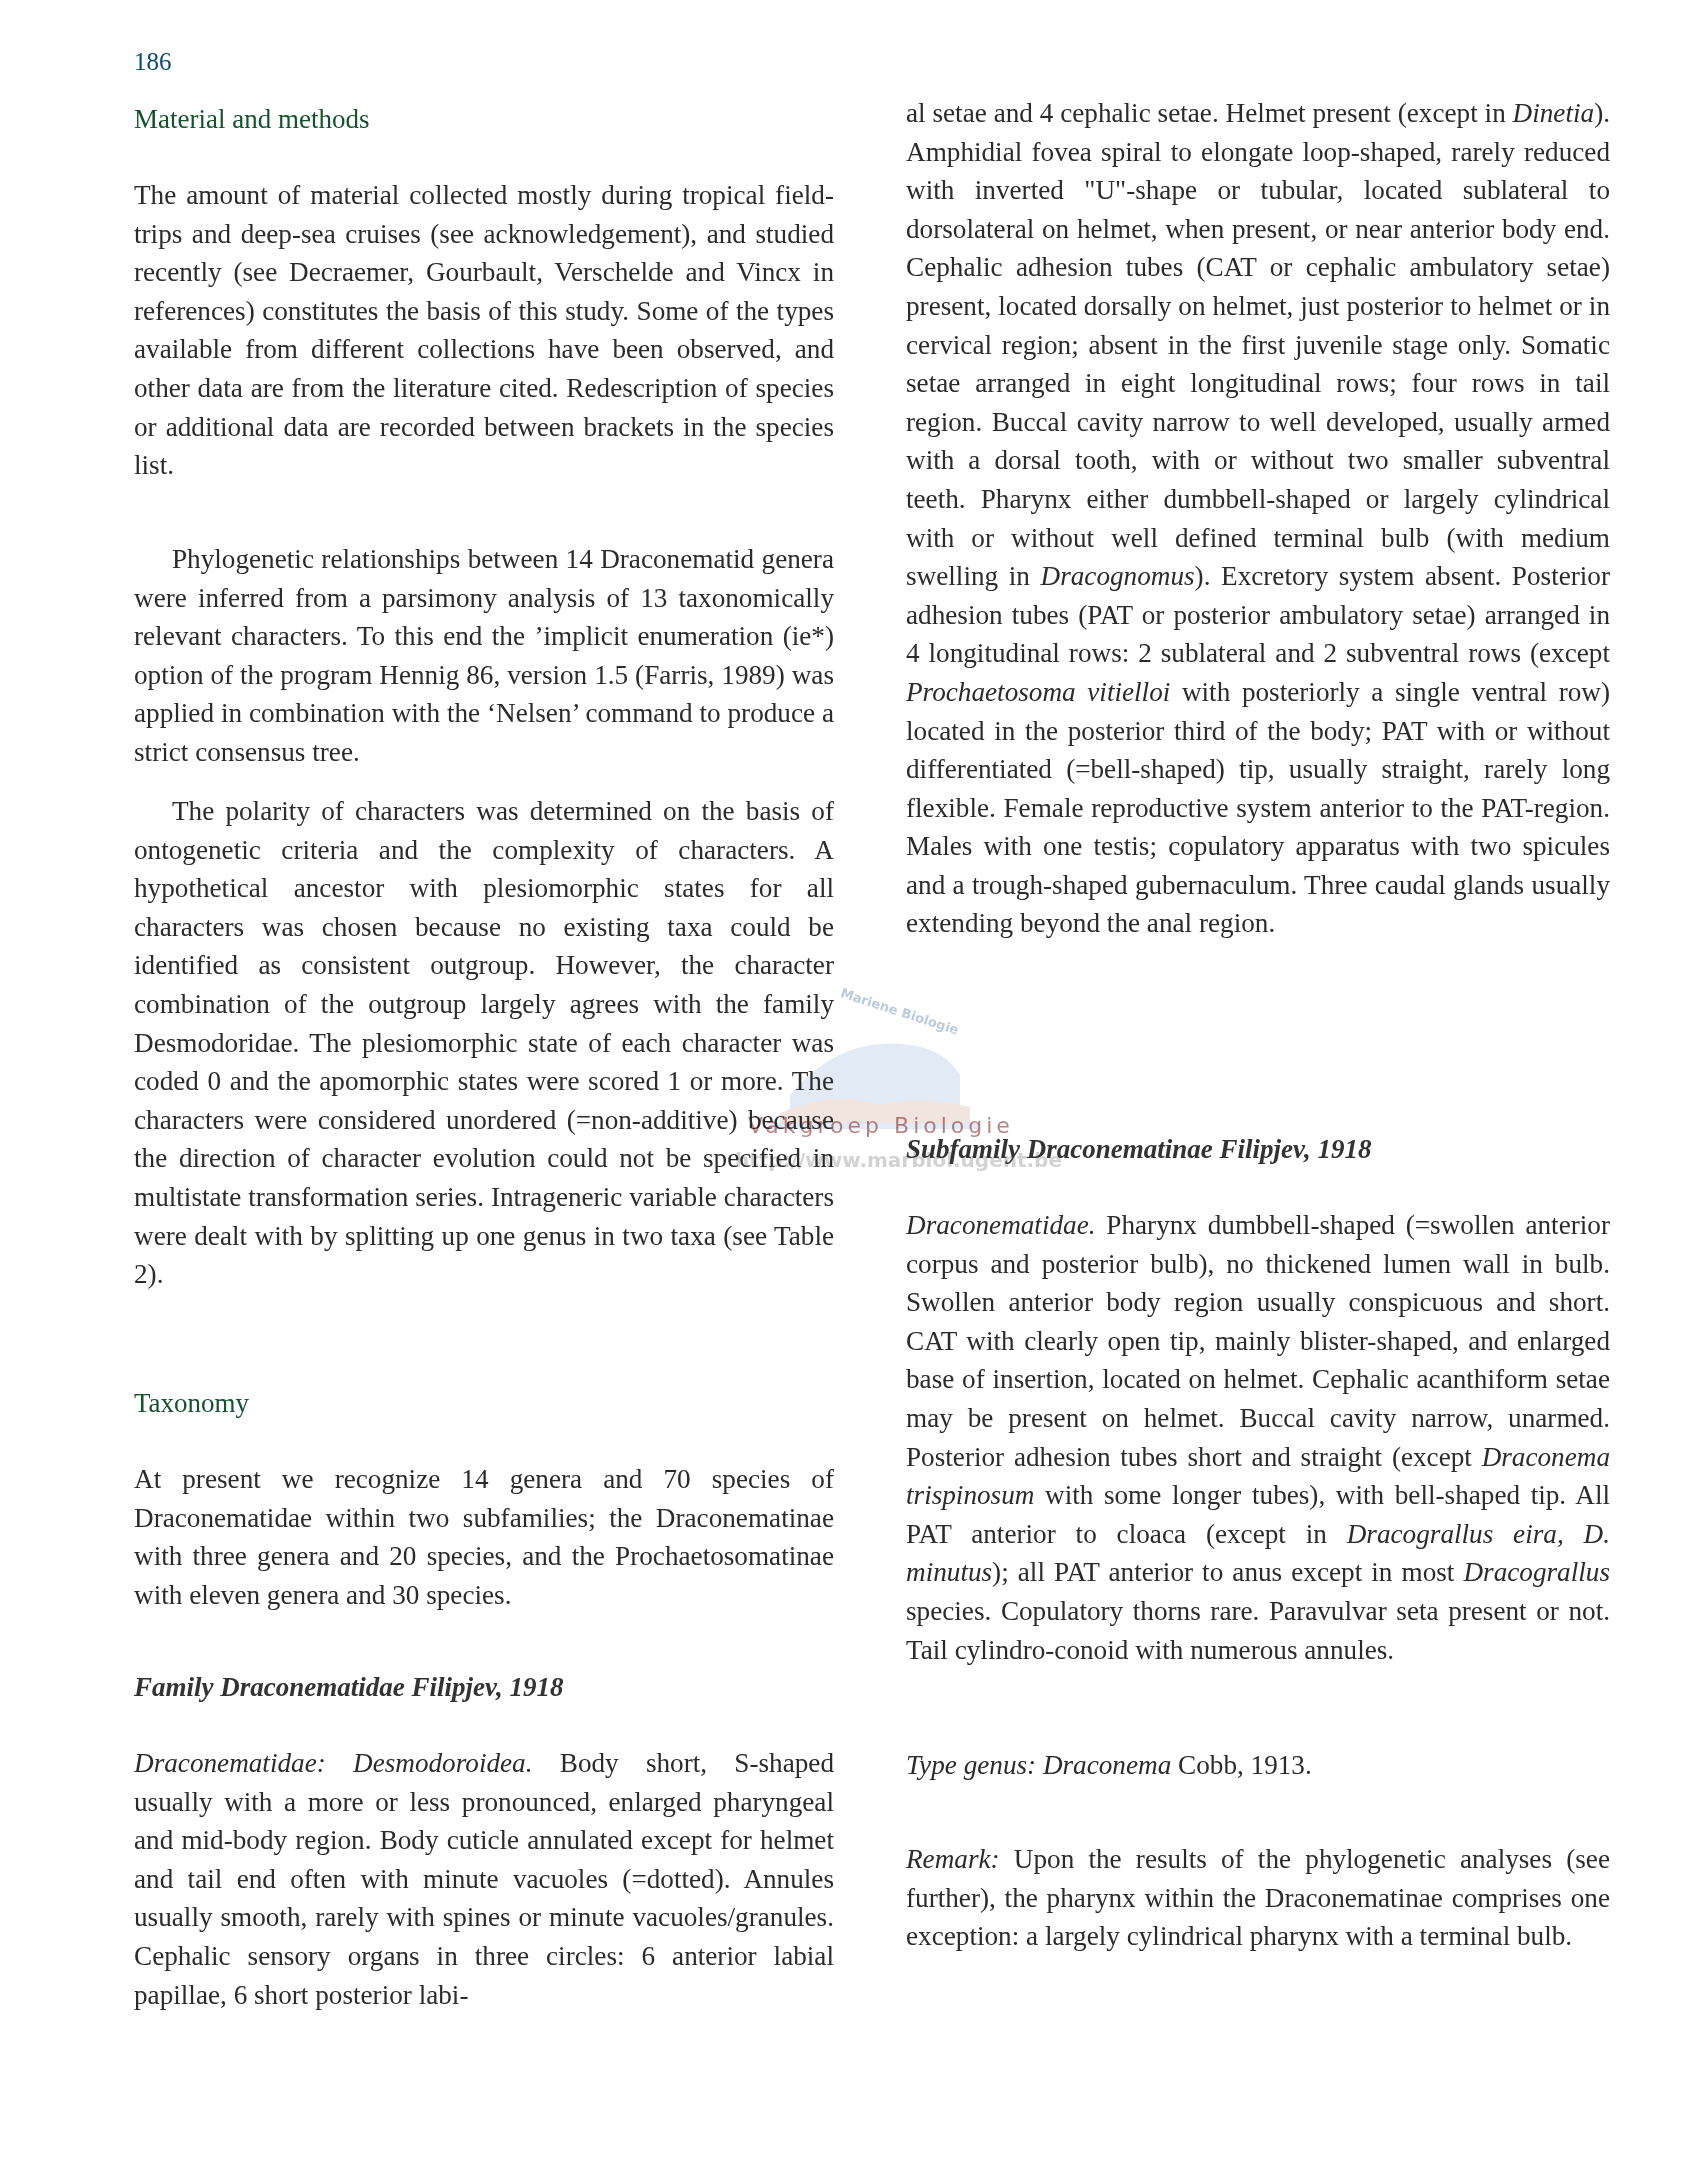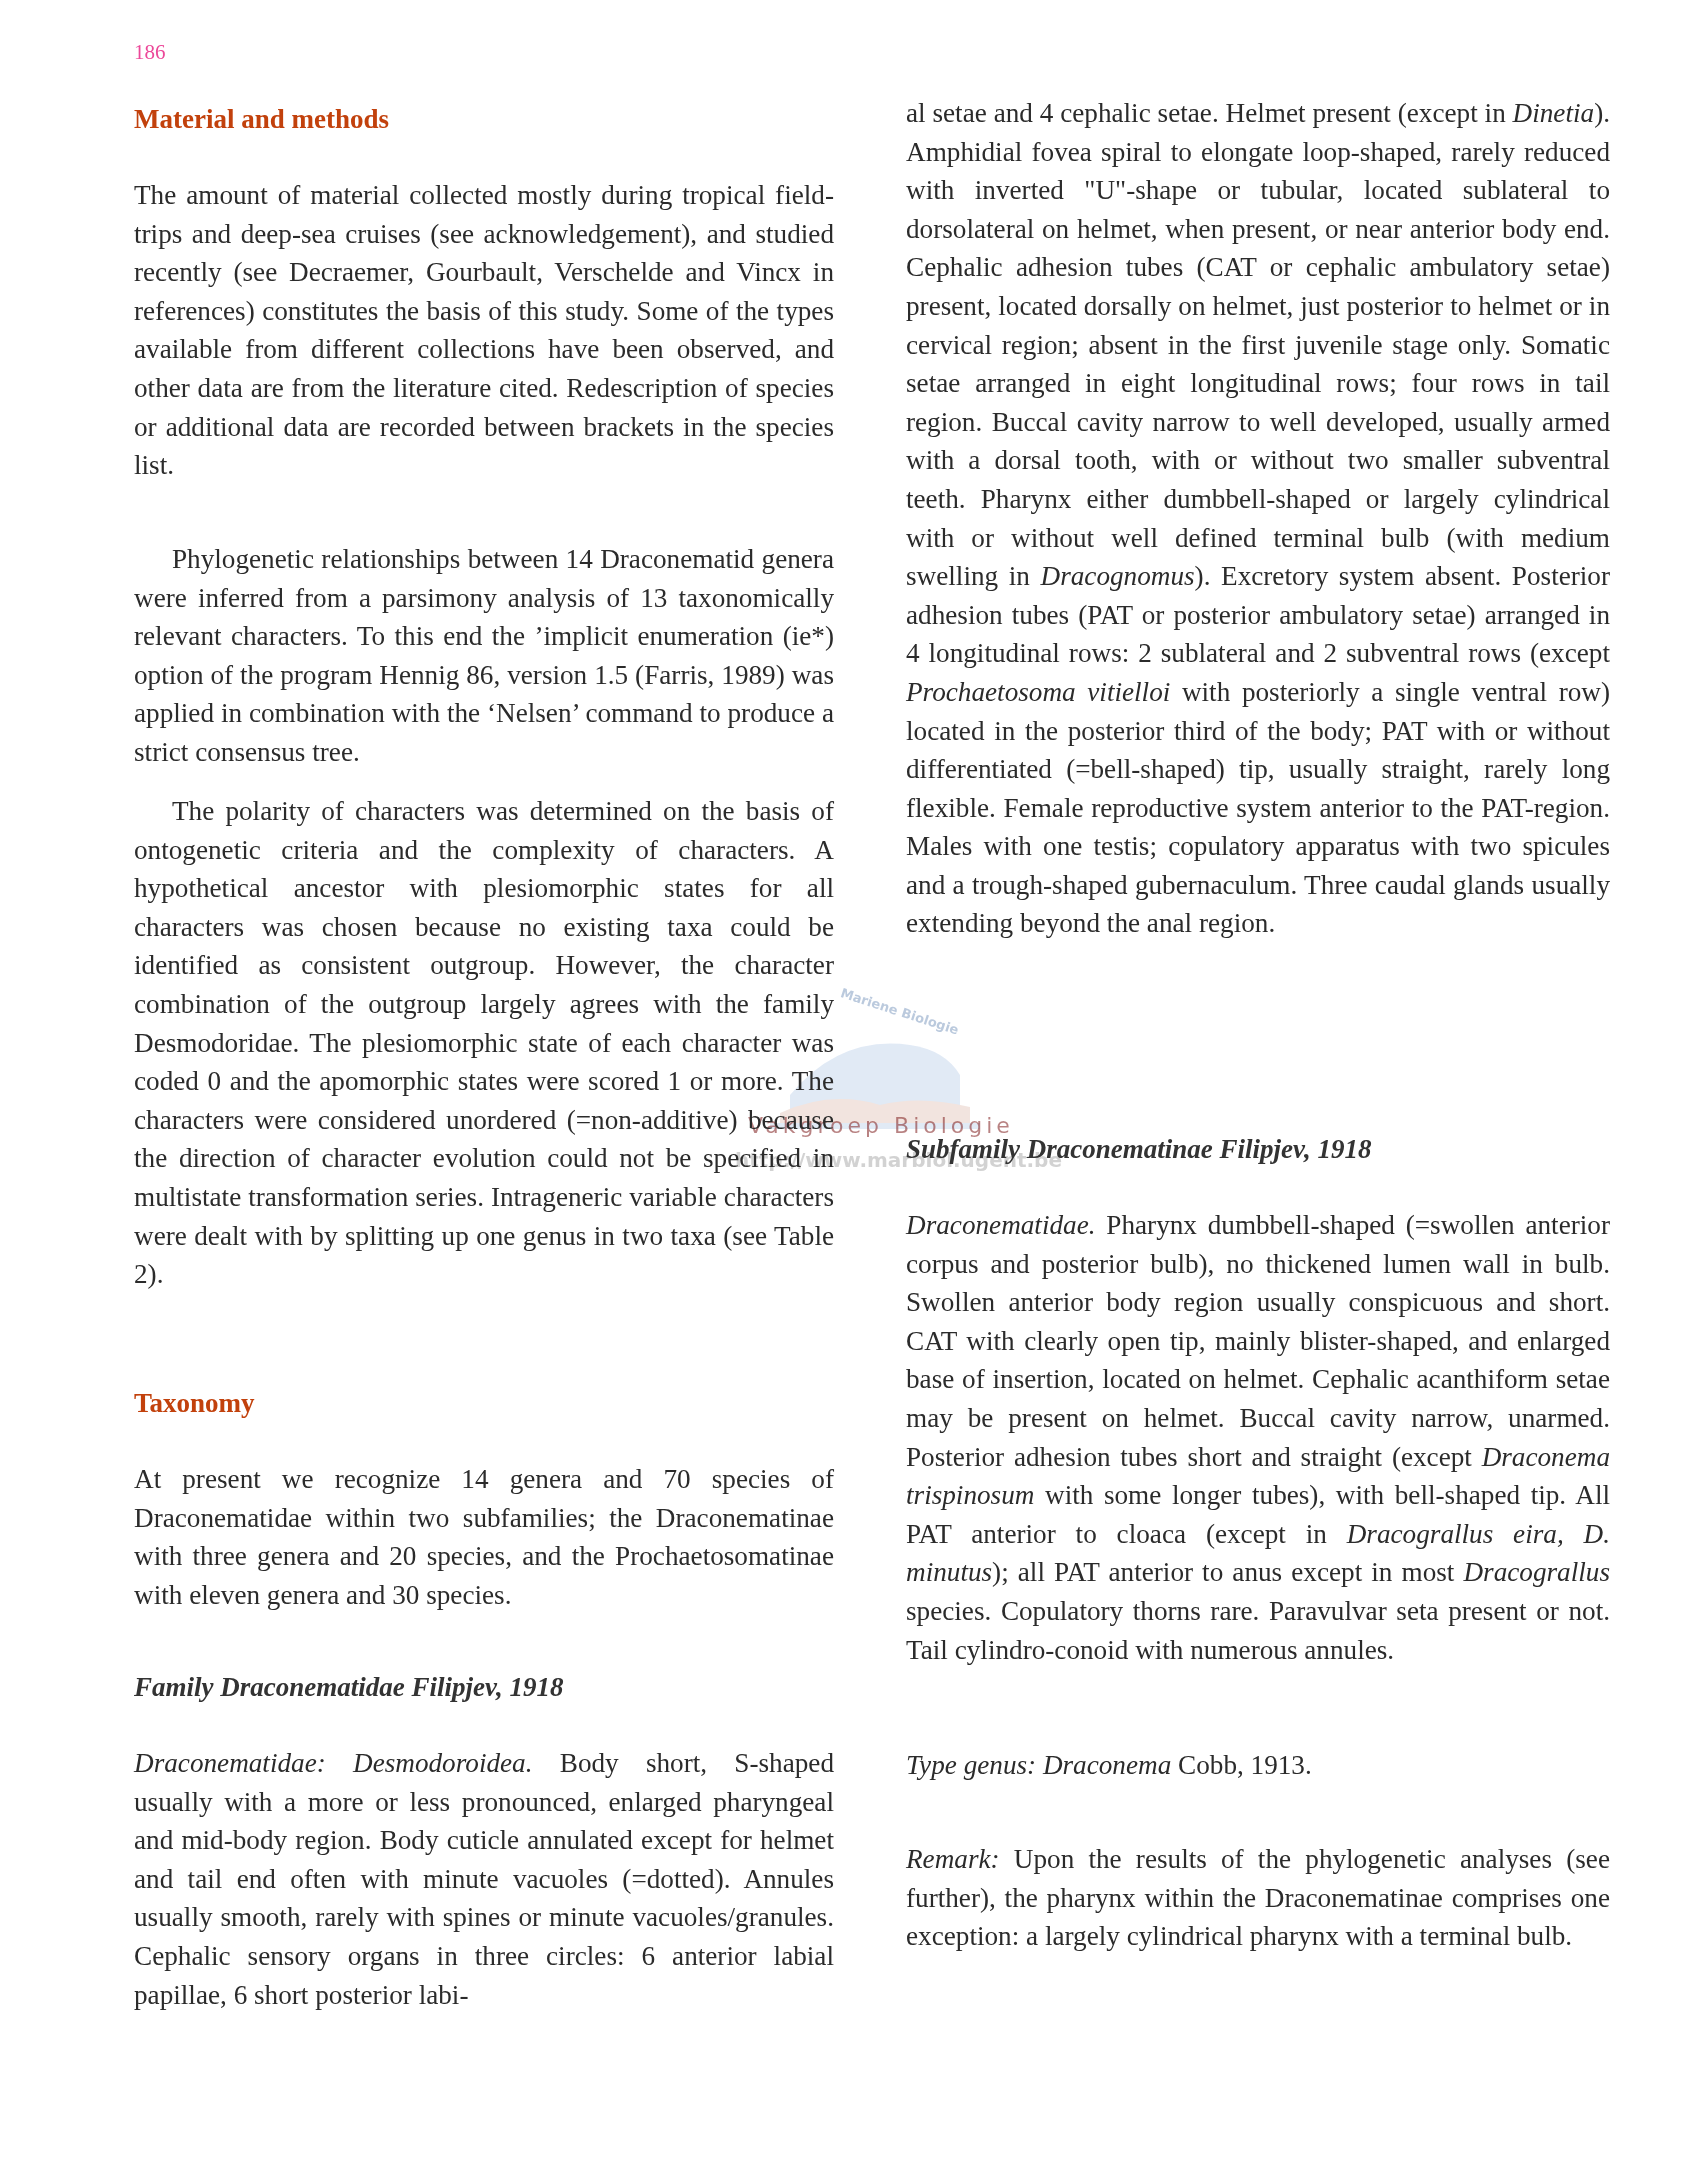--- a/index.html
+++ b/index.html
@@ -11,41 +11,41 @@
       width: 1700px;
       height: 2164px;
       position: relative;
       overflow: hidden;
       font-family: "Liberation Serif", "DejaVu Serif", serif;
       color: #2b2b2b;
     }
     .page-number {
       position: absolute;
       left: 134px;
-      top: 40px;
-      font-size: 21px;
-      color: #ec4899;
+      top: 48px;
+      font-size: 25px;
+      color: #0c4a6e;
     }
     .column {
       position: absolute;
       top: 0;
     }
     .col-left {
       left: 134px;
       width: 700px;
     }
     .col-right {
       left: 906px;
       width: 704px;
     }
     .heading {
       position: absolute;
-      font-weight: bold;
+      font-weight: normal;
       font-size: 27px;
-      color: #c2410c;
+      color: #14532d;
       white-space: nowrap;
     }
     .subhead {
       position: absolute;
       font-style: italic;
       font-size: 27px;
       color: #333;
       white-space: nowrap;
       font-weight: bold;
     }

